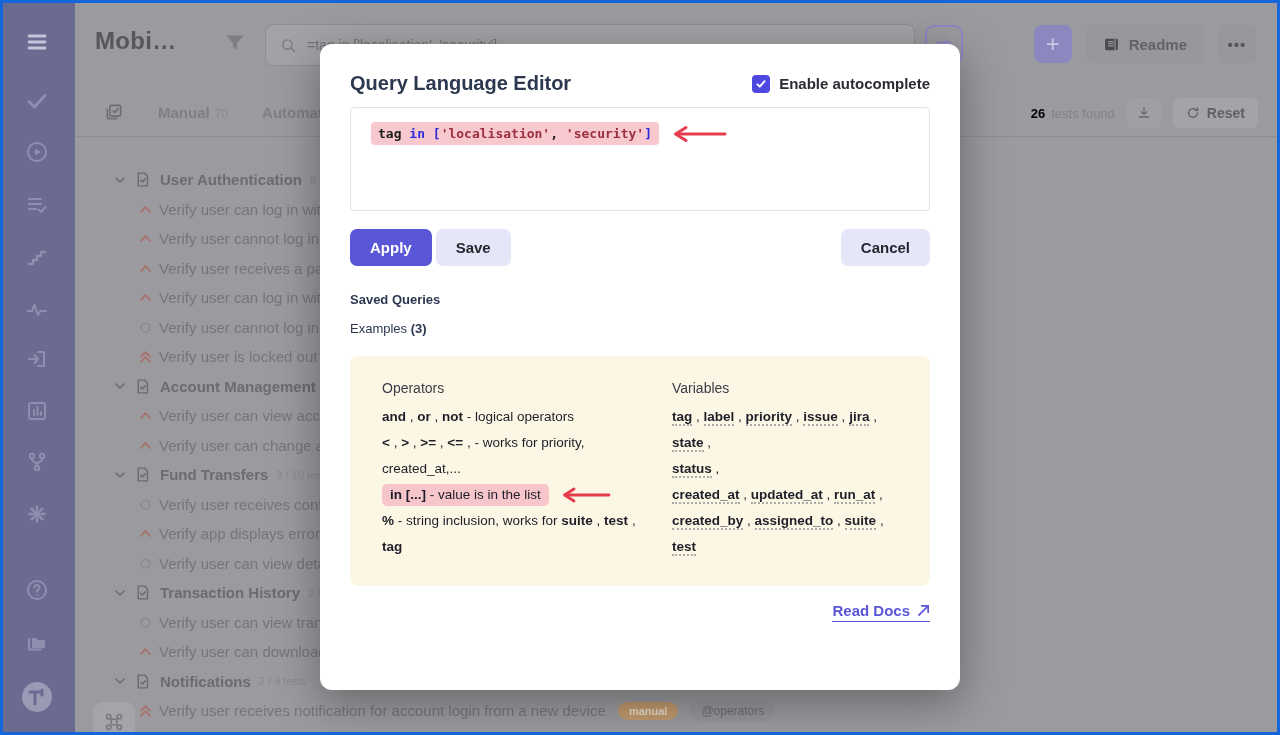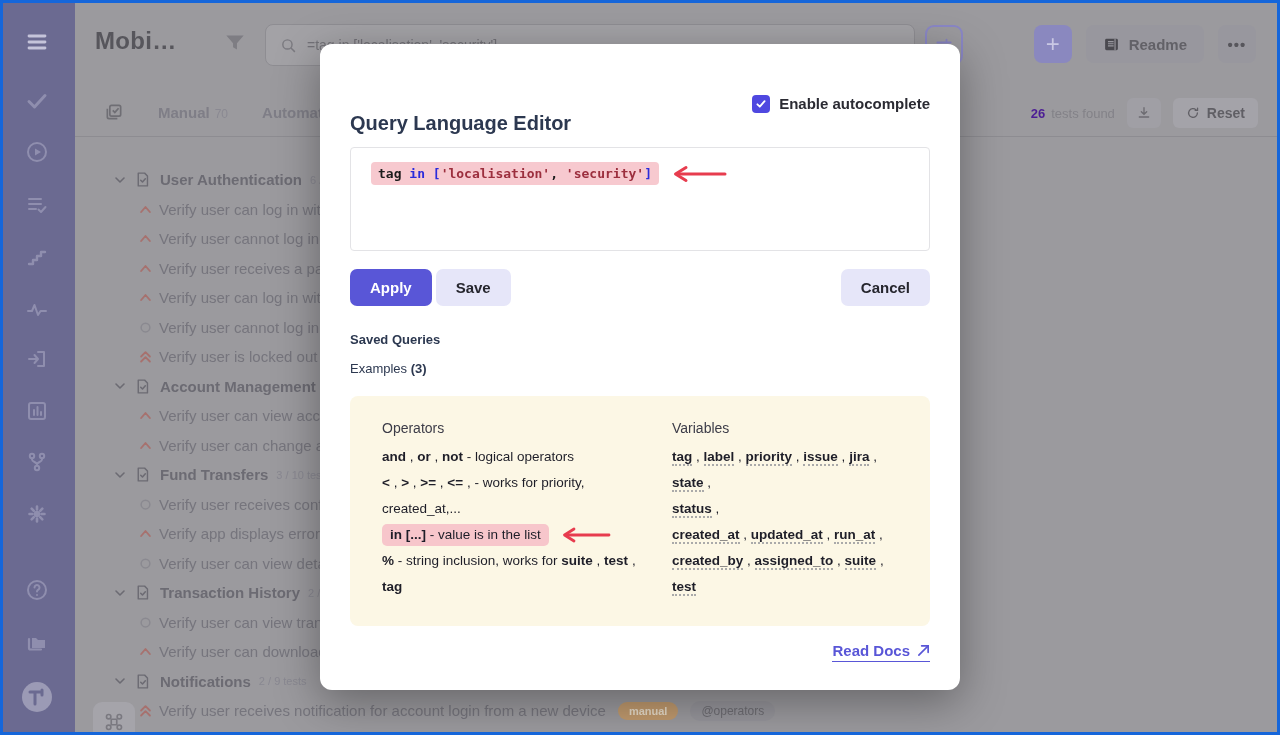--- a/index.html
+++ b/index.html
@@ -23,21 +23,21 @@
   .qe-btn { position:absolute; left:925px; top:25px; width:38px; height:40px; border:2px solid #8a87c6; border-radius:9px; color:#8480c0; display:flex; align-items:center; justify-content:center; }
   .qe-btn svg { width:20px; height:20px; }
 
   .hdr-right { position:absolute; right:24px; top:25px; display:flex; gap:14px; }
   .btn-plus { width:38px; height:38px; border-radius:8px; background:#8a88bf; color:#c9c8e4; font-size:24px; font-weight:400; display:flex; align-items:center; justify-content:center; }
   .btn-readme { height:38px; border-radius:8px; background:#98979e; color:#626167; font-size:15px; font-weight:700; display:flex; align-items:center; gap:9px; padding:0 17px; }
   .btn-readme svg { width:17px; height:17px; color:#4a494f; }
   .btn-more { width:38px; height:38px; border-radius:8px; background:#98979e; color:#57565c; font-size:15px; font-weight:700; display:flex; align-items:center; justify-content:center; letter-spacing:1px; }
 
   .found-row { position:absolute; right:22px; top:98px; height:30px; display:flex; align-items:center; gap:12px; }
-  .found-count { font-size:13px; font-weight:700; color:#4c1d95; }
+  .found-count { font-size:13px; font-weight:700; color:#000000; }
   .found-label { font-size:13px; color:#838288; margin-left:-6px; }
   .btn-dl { width:34px; height:30px; border-radius:6px; background:#a09fa5; color:#6c6b71; display:flex; align-items:center; justify-content:center; }
   .btn-dl svg { width:16px; height:16px; }
   .btn-reset { height:30px; border-radius:6px; background:#a4a3a9; color:#605f65; font-size:14px; font-weight:700; display:flex; align-items:center; gap:7px; padding:0 13px; }
   .btn-reset svg { width:14px; height:14px; }
   .hdr-divider { position:absolute; left:75px; right:0; top:136px; height:1px; background:#8d8c91; }
 
   .tabs-row { position:absolute; left:104px; top:102px; display:flex; align-items:center; gap:34px; }
   .select-all { width:20px; height:20px; color:#6f6e74; }
   .tab { display:flex; align-items:baseline; gap:5px; font-size:15px; font-weight:700; color:#7f7e87; }
@@ -58,21 +58,21 @@
   .badge { border-radius:10px; font-weight:700; padding:3px 11px; margin-left:12px; }
   .badge.manual { background:#c09a6e; color:#e7dbc8; font-size:11px; }
   .badge.tag { background:#96959b; color:#6d6c72; font-size:12px; font-weight:400; }
 
   .cmd-btn { position:absolute; left:93px; top:702px; width:42px; height:40px; border-radius:9px; background:#a5a4aa; color:#7a7980; display:flex; align-items:center; justify-content:center; z-index:2; }
   .cmd-btn svg { width:22px; height:22px; }
 
   
   .modal { position:absolute; left:320px; top:44px; width:640px; height:646px; background:#ffffff; border-radius:12px; box-shadow:0 12px 45px rgba(0,0,0,.35); z-index:10; padding:28px 30px 24px; }
   .m-head { display:flex; align-items:center; justify-content:space-between; }
-  .m-title { font-size:20px; font-weight:800; color:#2c3850;margin-top:40px; }
+  .m-title { font-size:20px; font-weight:800; color:#2c3850; }
   .ac-wrap { display:flex; align-items:center; gap:9px; }
   .ac-box { width:18px; height:18px; border-radius:4px; background:#4f48e0; display:flex; align-items:center; justify-content:center; }
   .ac-box svg { width:12px; height:12px; }
   .ac-label { font-size:15px; font-weight:700; color:#2b2b33; }
 
   .code-area { margin-top:12px; height:104px; border:1px solid #e3e3e6; border-radius:4px; padding:14px 20px; }
   .code-line { display:flex; align-items:center; }
   .code-hl { background:#f7c9cf; padding:4px 7px; border-radius:4px; font-family:"DejaVu Sans Mono", monospace; font-size:13px; font-weight:700; white-space:pre; }
   .tok-d { color:#1c1c1c; } .tok-b { color:#2b2bdb; } .tok-r { color:#9c2f3e; }
   .red-arrow { margin-left:10px; flex:0 0 auto; }

